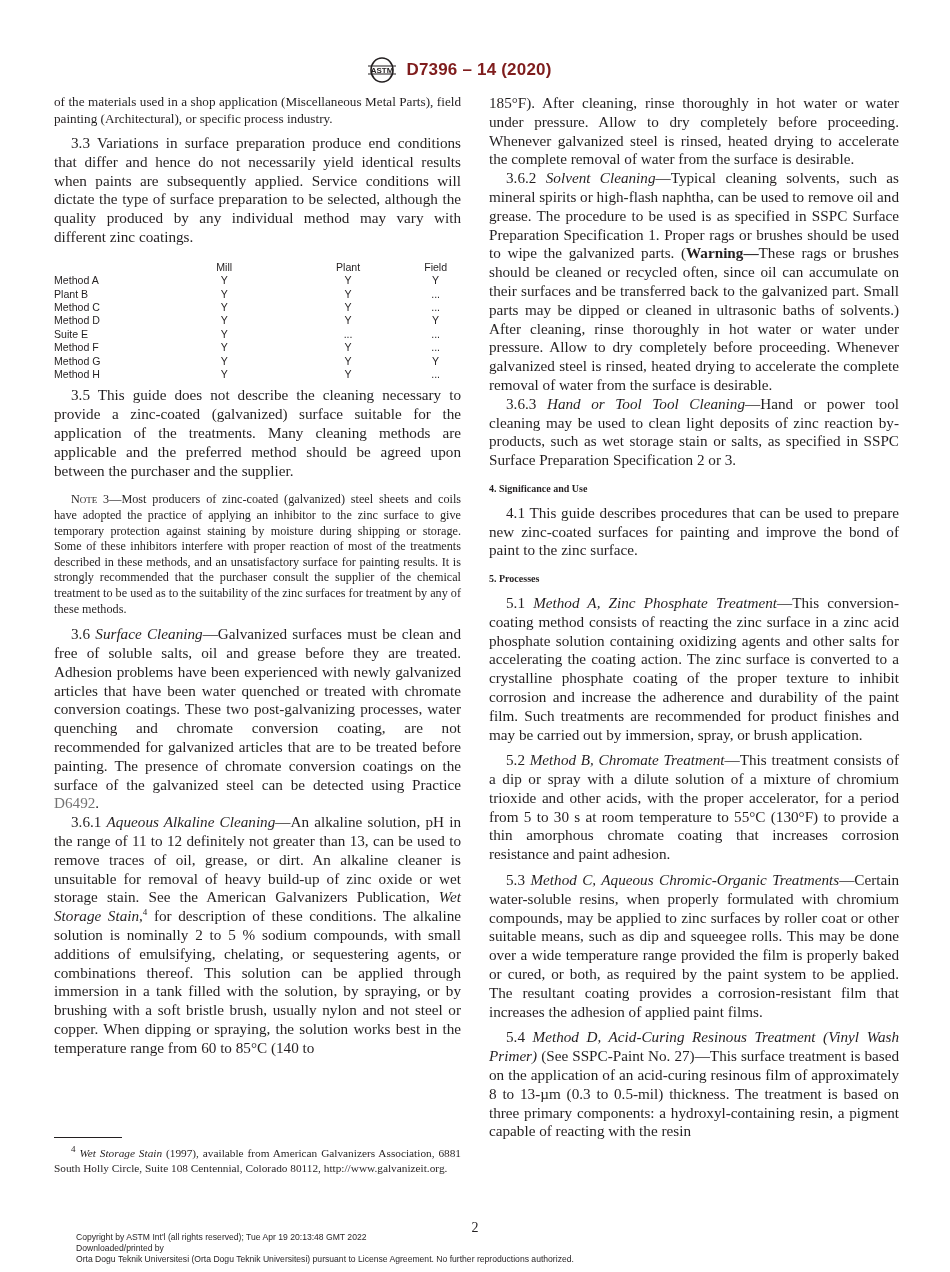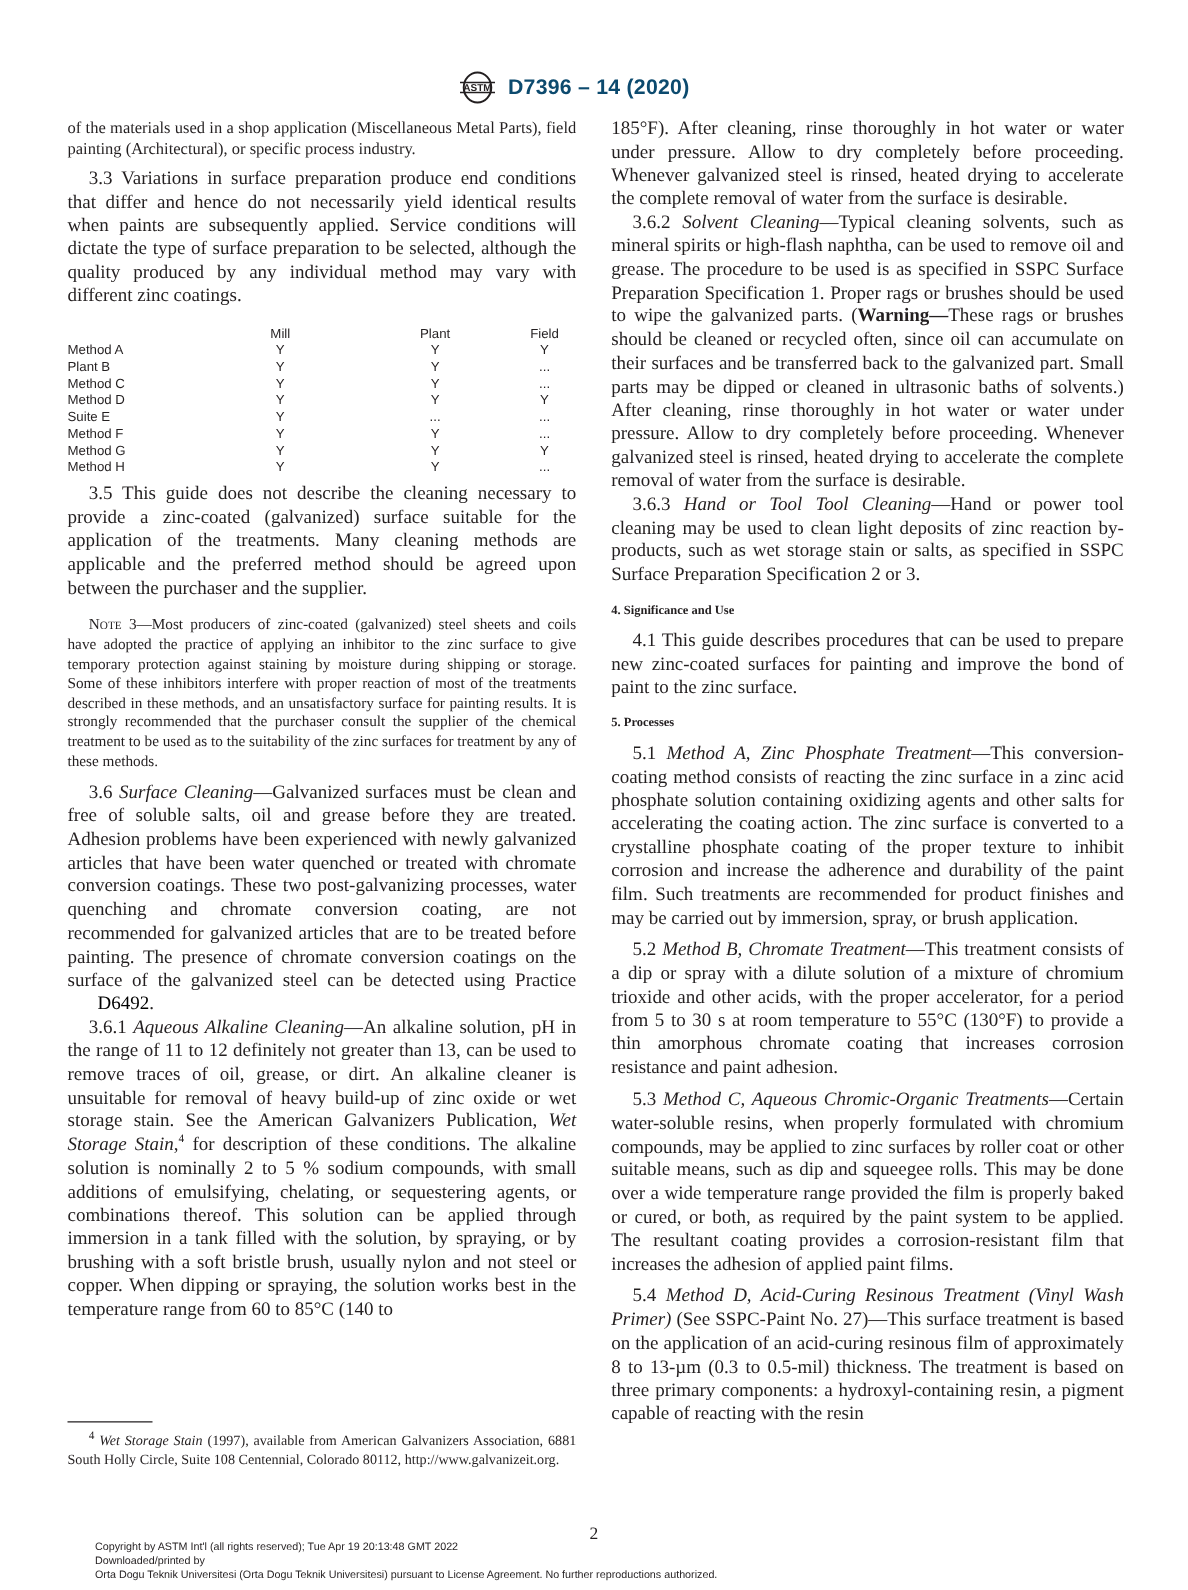--- a/index.html
+++ b/index.html
@@ -1,32 +1,32 @@
 <!DOCTYPE html>
 <html><head>
 <meta charset="utf-8">
 <style>
   html, body { margin: 0; padding: 0; background: #ffffff; }
   body { width: 950px; height: 1272px; position: relative; overflow: hidden; color: #231f20; }
 
   .header { position: absolute; top: 55px; left: 0; width: 916px; height: 30px; display: flex; justify-content: center; align-items: center; gap: 6px; }
   .logo { width: 36px; height: 28px; }
-  .designation { font-family: "Liberation Sans", sans-serif; font-weight: bold; font-size: 17px; letter-spacing: 0.2px; color: #0c4a6e; }
+  .designation { font-family: "Liberation Sans", sans-serif; font-weight: bold; font-size: 17px; letter-spacing: 0.2px; color: #7f1d1d; }
 
   .col { position: absolute; top: 94px; font-family: "Liberation Serif", serif; font-size: 15.2px; line-height: 18.8px; text-align: justify; }
   .col-left { left: 54px; width: 407px; }
   .col-right { left: 489px; width: 410px; top: 94px; }
 
   p { margin: 0; }
   .ind { text-indent: 17px; }
   .gap { margin-top: 7px; }
   .small { font-size: 12.2px; line-height: 15.6px; }
   .italic { font-style: italic; }
   .bold { font-weight: bold; }
-  .link { color: #000000; margin-left: 24px; }
+  .link { color: #737373; }
   .note-label { font-variant: small-caps; }
   .sup { font-size: 9px; vertical-align: super; line-height: 0; }
 
   table.loc { font-family: "Liberation Sans", sans-serif; font-size: 10.6px; line-height: 13.4px; border-collapse: collapse; width: 407px; margin-top: 14px; margin-bottom: 5px; }
   table.loc td, table.loc th { padding: 0; font-weight: normal; }
   table.loc th { text-align: center; }
   table.loc td.c { text-align: center; }
   table.loc td.name { text-align: left; width: 120px; }
   table.loc .w1 { width: 140px; } .w2 { width: 55px; }
 

